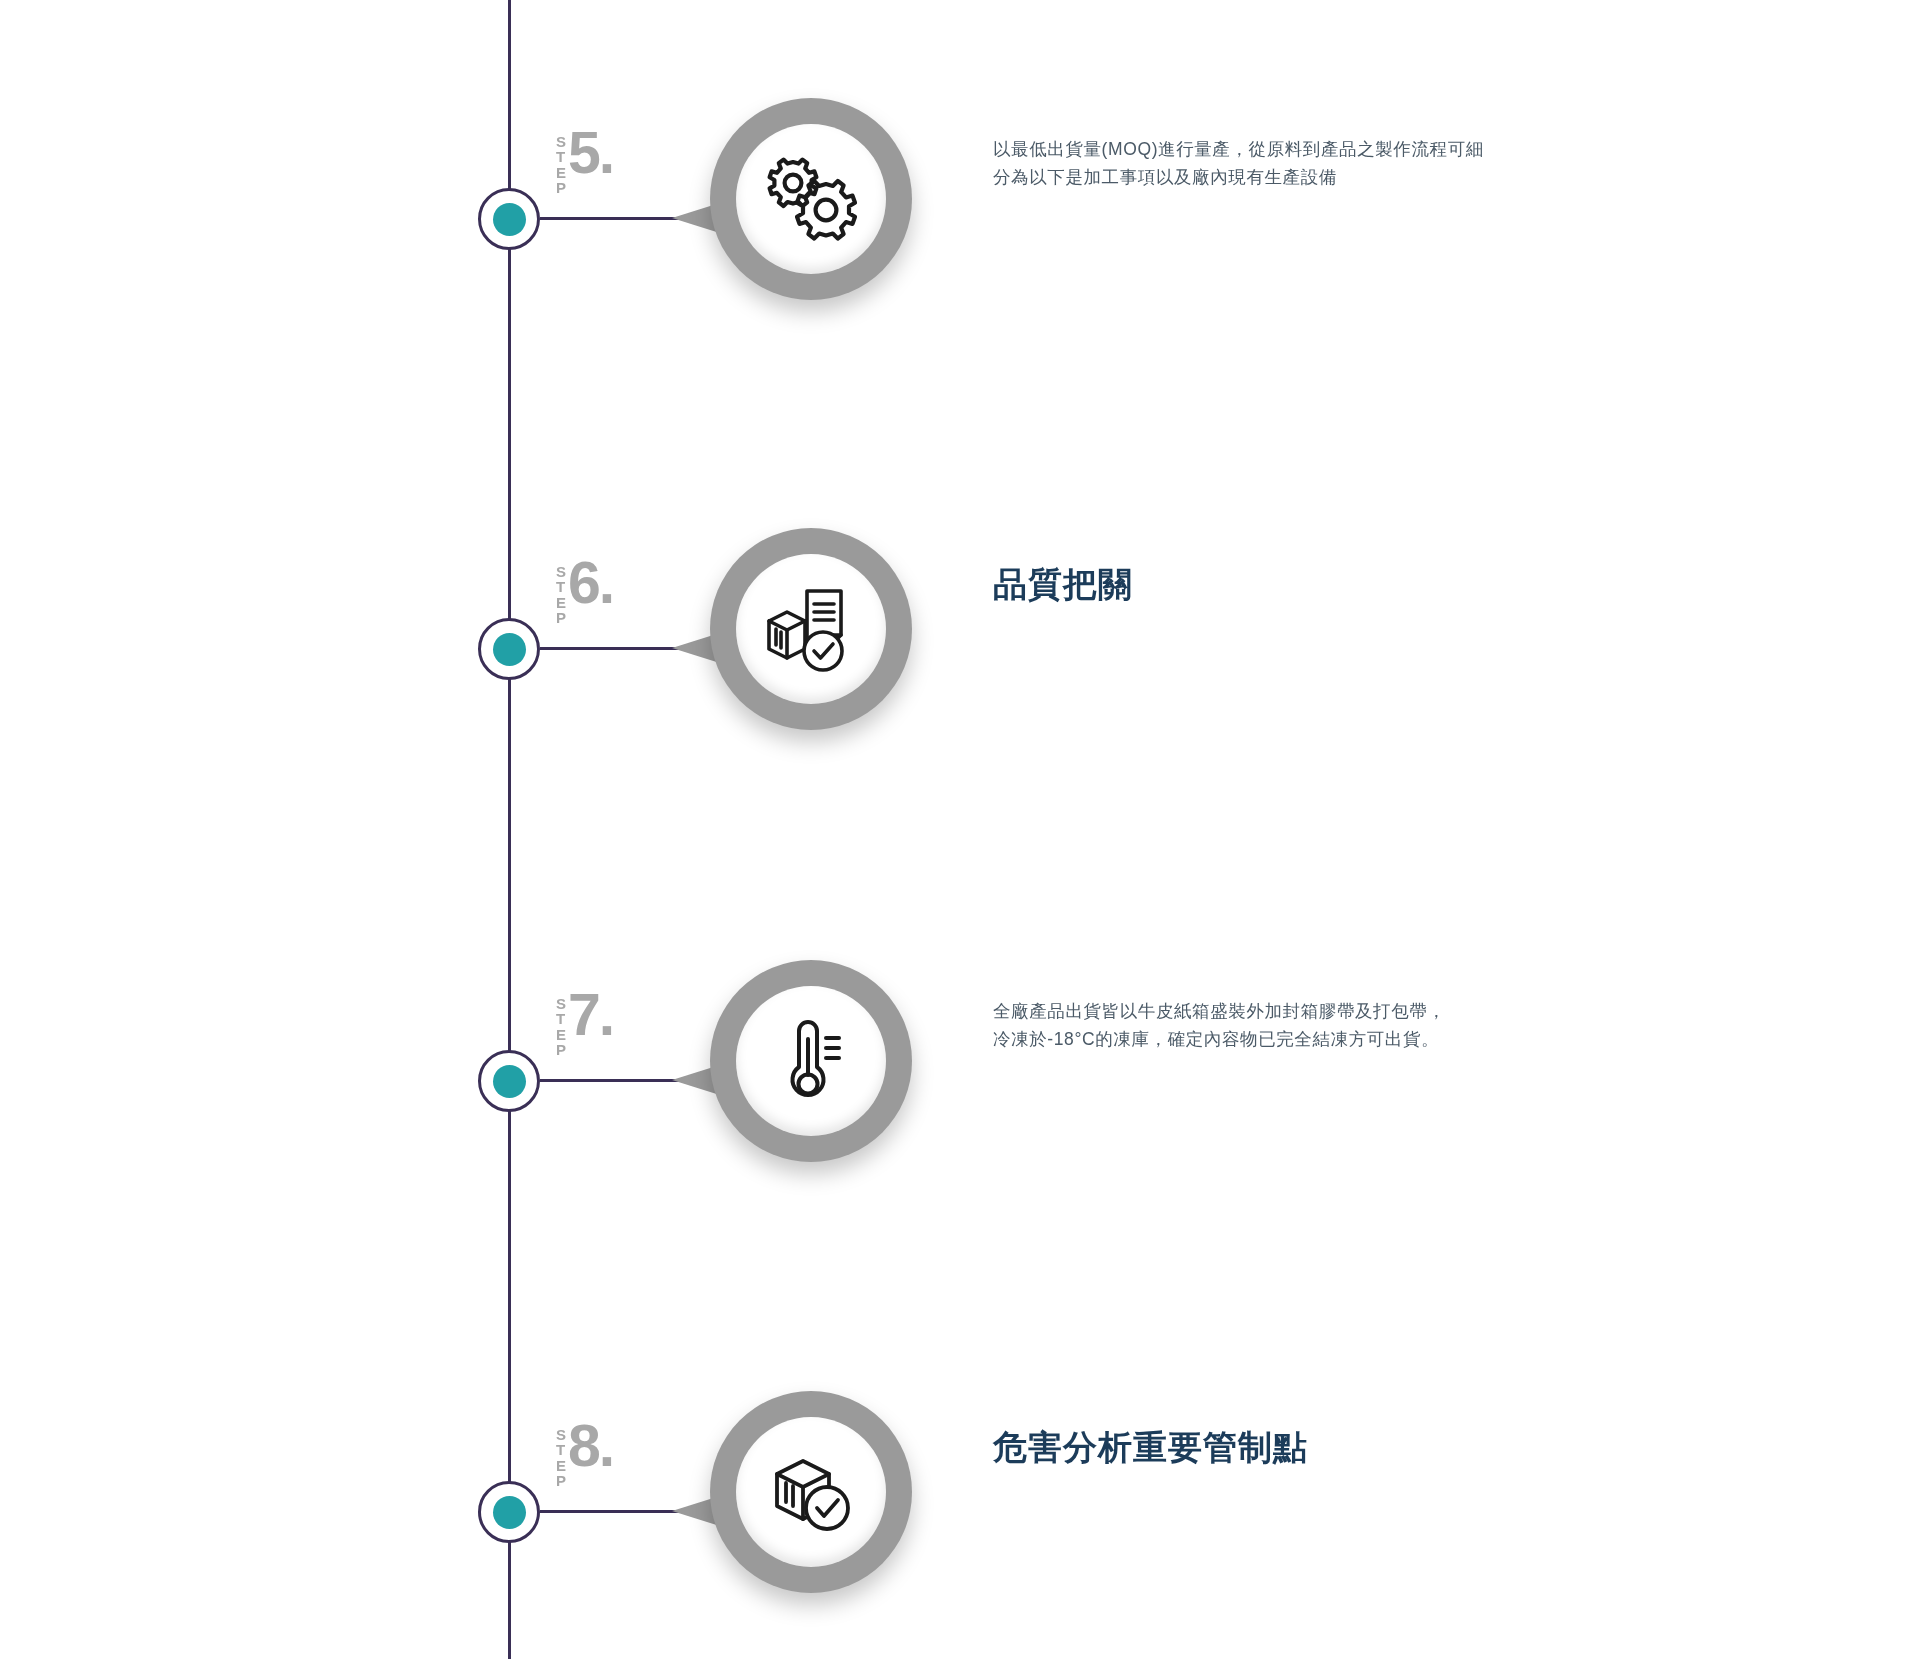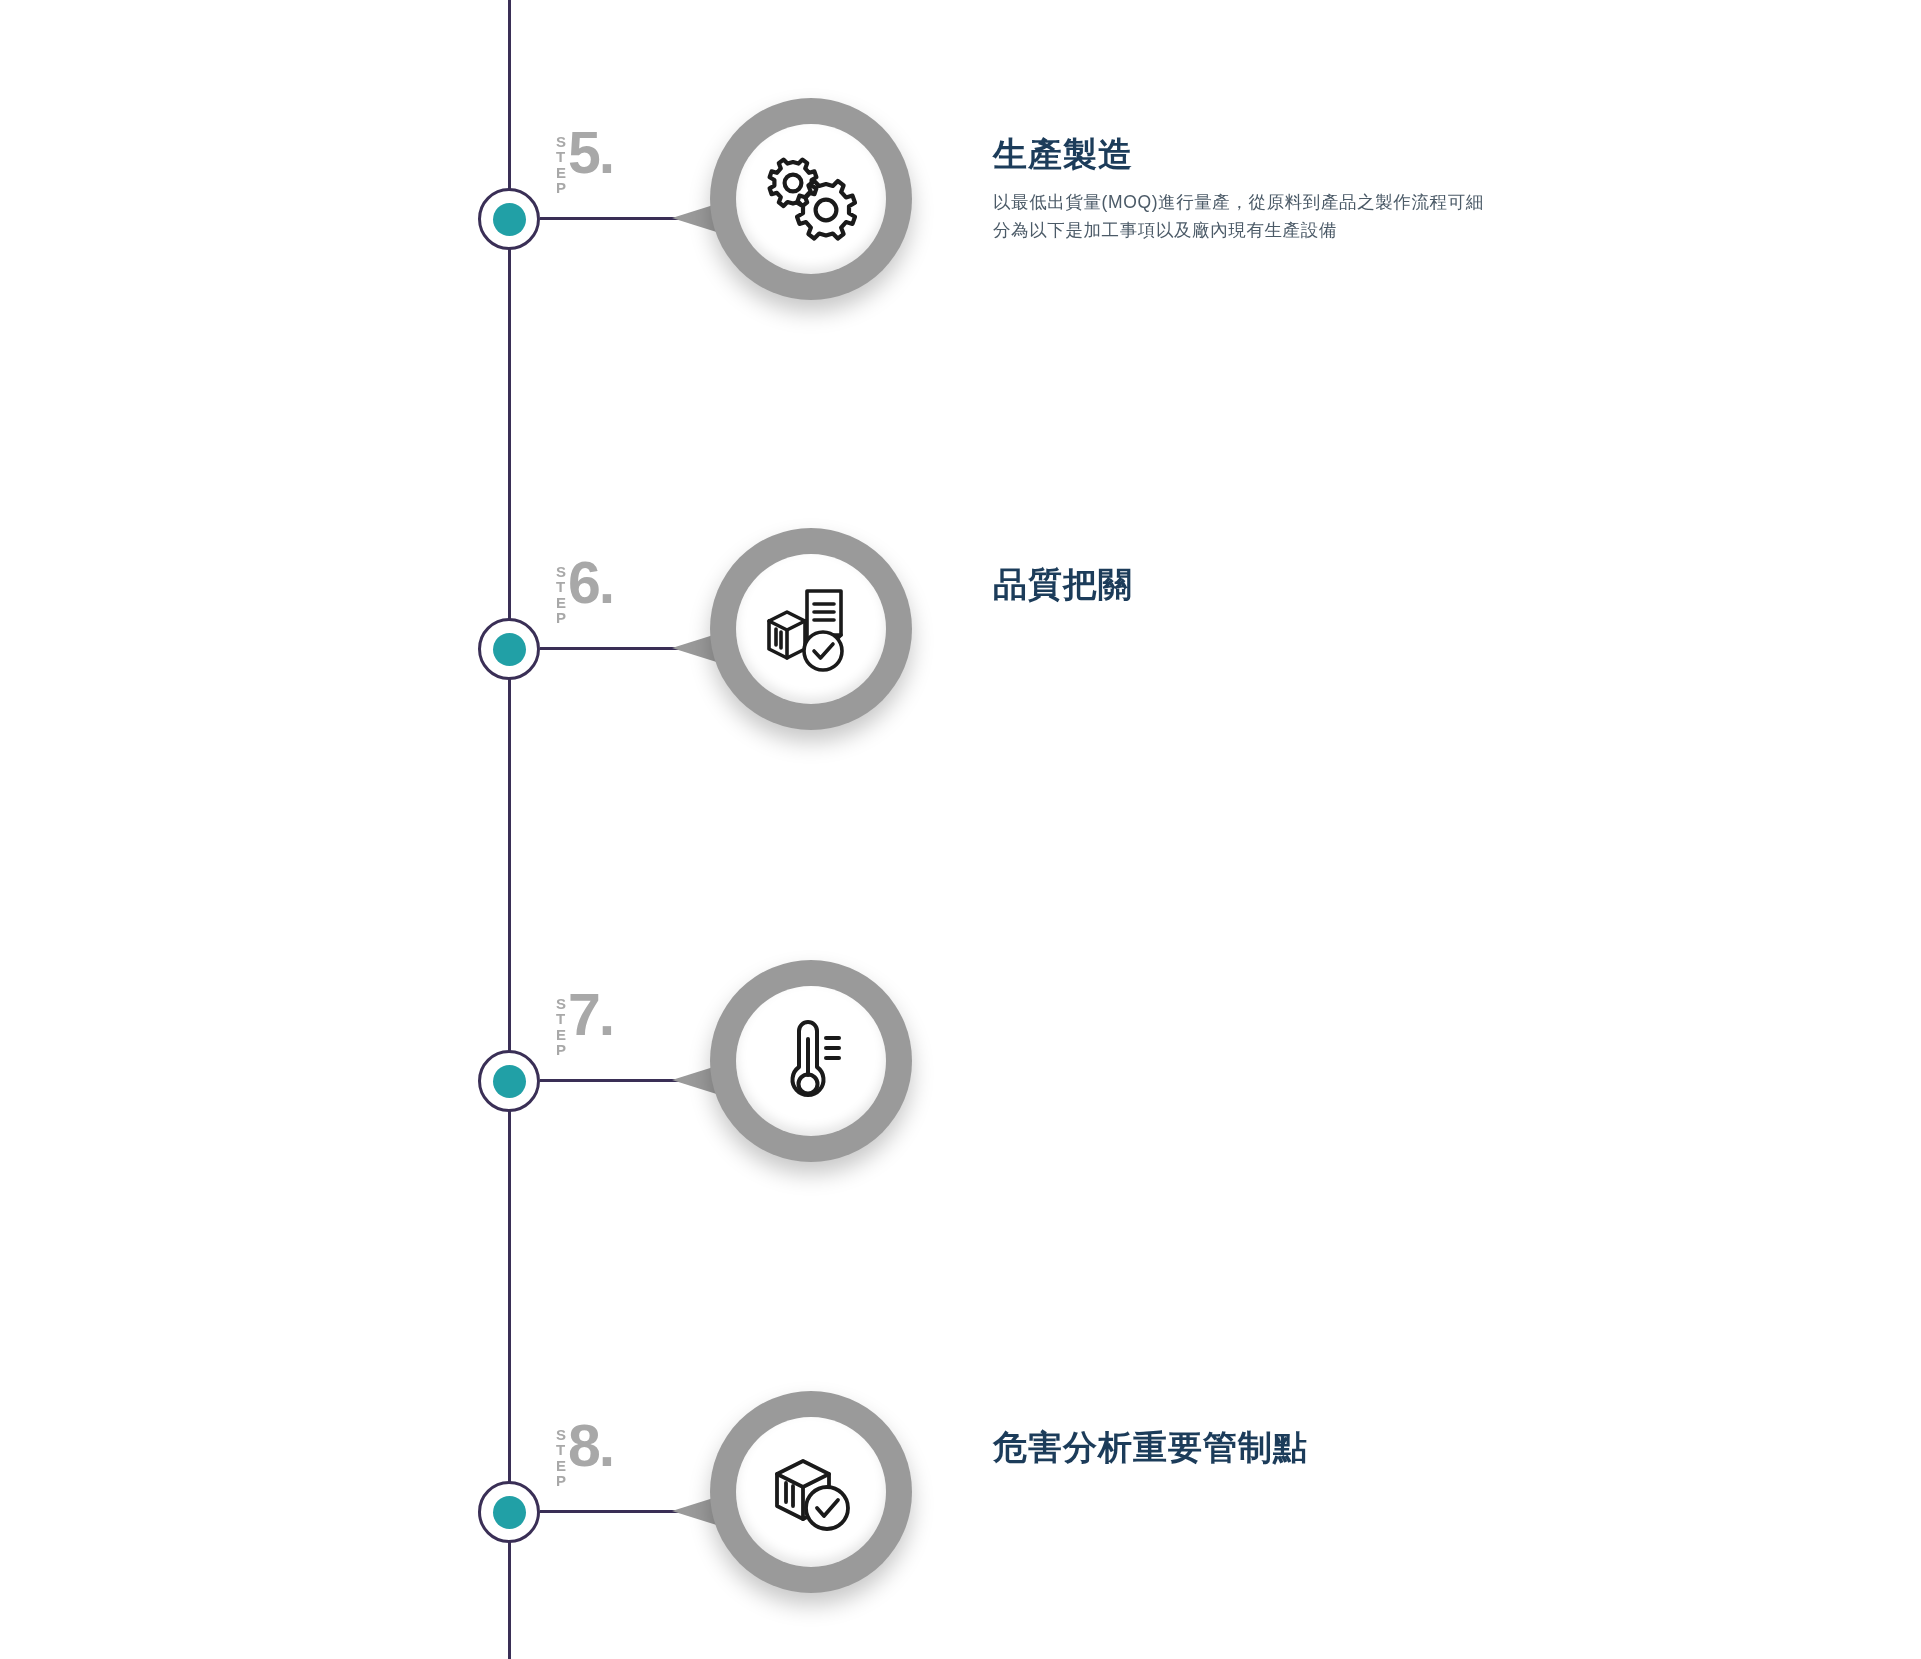--- a/index.html
+++ b/index.html
@@ -210,21 +210,20 @@
 
           <g transform="translate(63,55)">
             <path d="M0,-26 L6.8,-24 L11.8,-29 L17.6,-24.6 L15.1,-18.1 L20,-12.6 L26.5,-14.4 L29,-7.2 L23,-3.7 L23,3.2 L29,6.7 L26.5,13.9 L20,12.1 L15.1,17.6 L17.6,24.1 L11.8,28.5 L6.8,23.5 L0,25.5 L-6.8,23.5 L-11.8,28.5 L-17.6,24.1 L-15.1,17.6 L-20,12.1 L-26.5,13.9 L-29,6.7 L-23,3.2 L-23,-3.7 L-29,-7.2 L-26.5,-14.4 L-20,-12.6 L-15.1,-18.1 L-17.6,-24.6 L-11.8,-29 L-6.8,-24 Z"></path>
             <circle cx="0" cy="0" r="10.4"></circle>
           </g>
         </svg>
       </div>
     </div>
 
     <div class="text-col">
-      <div class="step-title">生產製造</div>
       <div class="step-body">以最低出貨量(MOQ)進行量產，從原料到產品之製作流程可細
 分為以下是加工事項以及廠內現有生產設備</div>
     </div>
   </div>
 
   <div class="step" id="step-6">
     <div class="connector"></div>
 
     <div class="node">
       <div class="node-dot"></div>
@@ -297,20 +296,22 @@
           <line x1="39" y1="26" x2="39" y2="62"></line>
 
           <line x1="57" y1="25" x2="70" y2="25"></line>
           <line x1="57" y1="35" x2="70" y2="35"></line>
           <line x1="57" y1="45" x2="70" y2="45"></line>
         </svg>
       </div>
     </div>
 
     <div class="text-col">
+      <div class="step-body">全廠產品出貨皆以牛皮紙箱盛裝外加封箱膠帶及打包帶，
+冷凍於-18°C的凍庫，確定內容物已完全結凍方可出貨。</div>
     </div>
   </div>
 
   <div class="step" id="step-8">
     <div class="connector"></div>
 
     <div class="node">
       <div class="node-dot"></div>
     </div>
 

